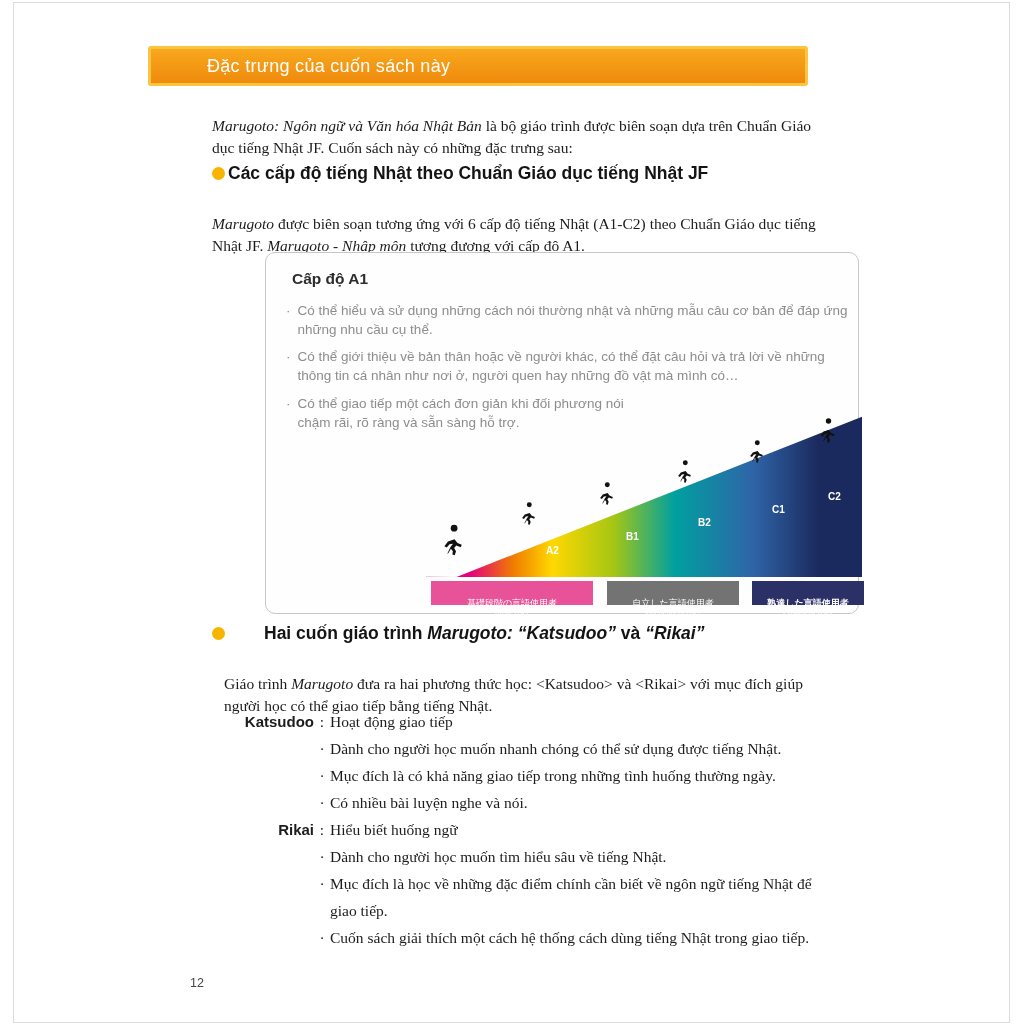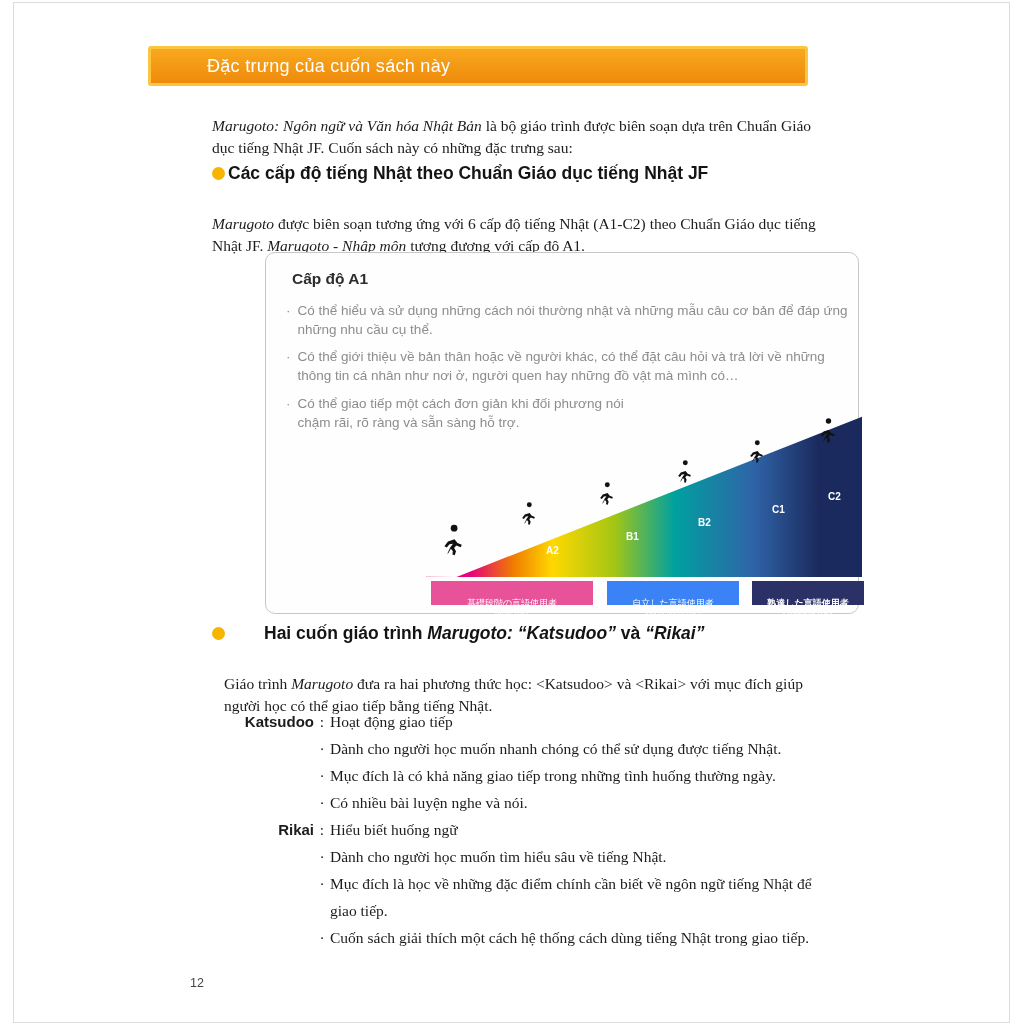--- a/index.html
+++ b/index.html
@@ -51,21 +51,21 @@
   .lv{position:absolute;color:#fff;font-family:"Liberation Sans",sans-serif;font-size:10px;font-weight:bold;}
   .runner{position:absolute;}
   .runner svg{display:block;width:100%;height:100%;}
 
   
   .cat{position:absolute;top:328px;height:24px;box-sizing:border-box;color:#fff;text-align:center;
     font-family:"Liberation Sans",sans-serif;padding-top:16px;}
   .cat .jp{display:block;font-size:9px;line-height:12px;}
   .cat .en{display:block;font-size:7px;line-height:8px;opacity:.92;}
   .cat.basic{left:165px;width:162px;background:#e85298;}
-  .cat.indep{left:341px;width:132px;background:#3b82f6;}
+  .cat.indep{left:341px;width:132px;background:#737373;}
   .cat.prof{left:486px;width:112px;background:#2b3066;font-weight:bold;}
 
   
   .deflist{position:absolute;left:230px;top:708px;width:586px;font-size:15.5px;}
   .def-row{display:flex;line-height:27px;}
   .def-label{width:84px;text-align:right;flex:none;
     font-family:"Liberation Sans",sans-serif;font-weight:bold;font-size:15px;}
   .def-colon{width:16px;text-align:center;flex:none;}
   .def-text{flex:1;line-height:27px;}
 

